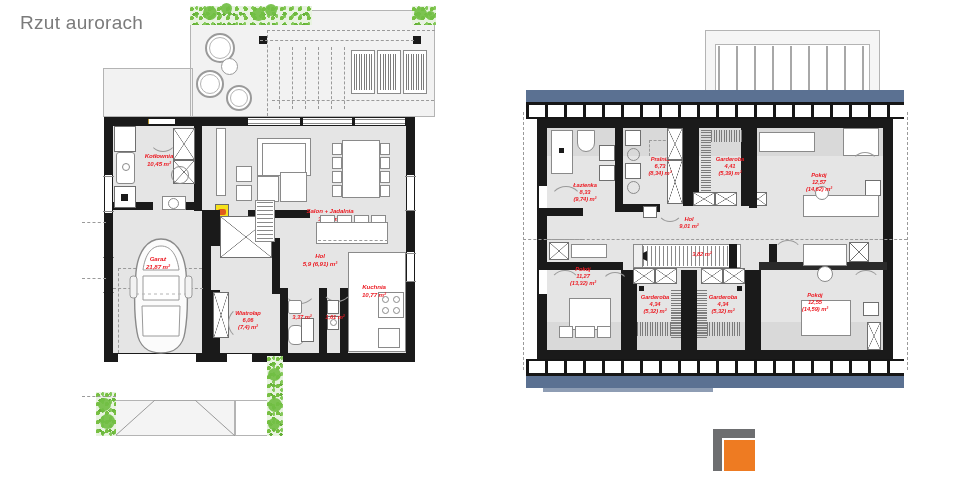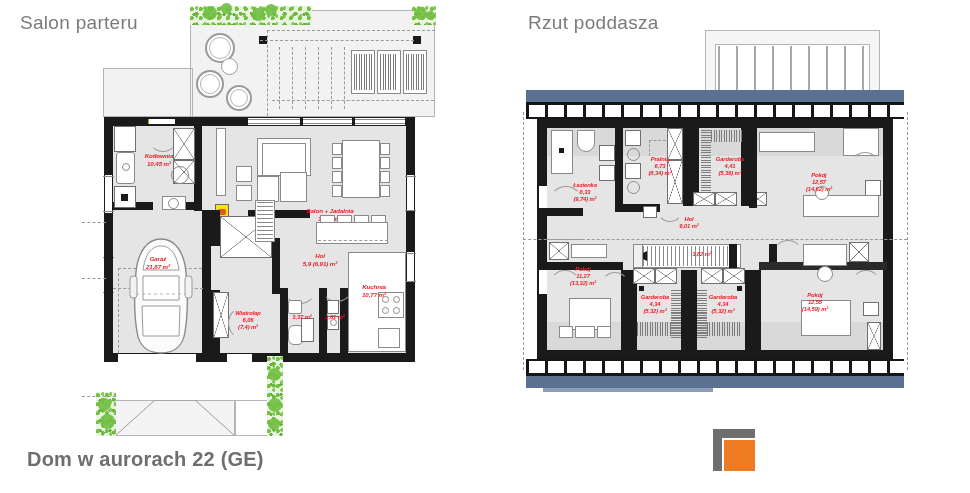--- a/index.html
+++ b/index.html
@@ -164,23 +164,22 @@
     background-image: repeating-linear-gradient(
       to right, #161616 0 3px, #ffffff 3px 19px);
   }
   .car { position: absolute; }
 </style>
 </head>
 <body>
 
 <div class="page">
 
-  <div class="plan-heading" id="heading-ground">Salon parteru</div>
-
-  <div class="plan-heading" id="heading-attic">Rzut poddasza</div>
+  <div class="plan-heading" id="heading-ground">Rzut aurorach</div>
+
 
   <div class="plan" id="plan-ground" style="left:0px; top:0px; width:480px; height:440px;">
 
     <div class="roomlite" style="left:190px; top:10px; width:245px; height:107px; background:#f2f2f2;"></div>
     <div class="roomlite" style="left:103px; top:68px; width:90px; height:49px; background:#f2f2f2;"></div>
     <div class="outline-l" style="left:103px; top:68px; width:90px; height:49px;"></div>
     <div class="outline-l" style="left:190px; top:10px; width:245px; height:107px;"></div>
 
     <div class="hedge" style="left:190px; top:6px; width:122px; height:19px;"></div>
     <div class="hedge" style="left:412px; top:6px; width:24px; height:19px;"></div>
@@ -532,21 +531,20 @@
     <div class="circ" style="left:302px; top:266px; width:16px; height:16px; border:1px solid #8a8a8a; background:#fff;"></div>
     <div class="swing" style="left:336px; top:270px; width:30px; height:30px; border-color:#9a9a9a; border-left-color:transparent; border-bottom-color:transparent; border-right-color:transparent;"></div>
     <div class="vbox" style="left:348px; top:302px; width:16px; height:14px;"></div>
     <div class="outline" style="left:286px; top:300px; width:50px; height:36px; background:#fff;"></div>
     <div class="xbox" style="left:352px; top:322px; width:14px; height:28px;"></div>
     <div class="label sm" style="left:300px; top:292px;">Pokój
 12,55
 (14,59) m²</div>
   </div>
 
-  <div class="project-title">Dom w aurorach 22 (GE)</div>
 
   <div id="brand-logo">
     <div class="mark">
       <div class="bracket"></div>
       <div class="square"></div>
     </div>
   </div>
 
 </div>
 

